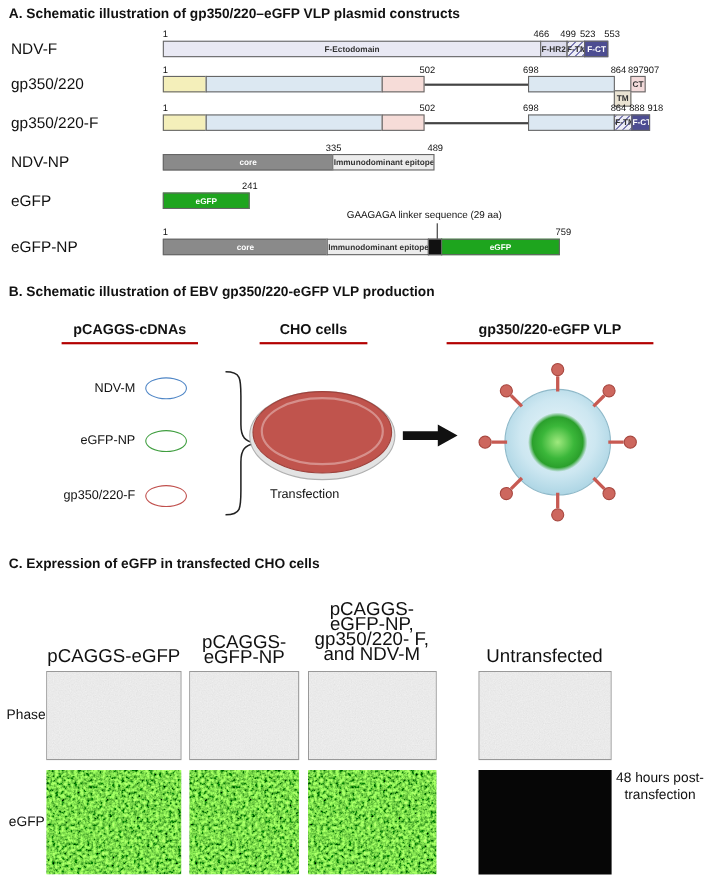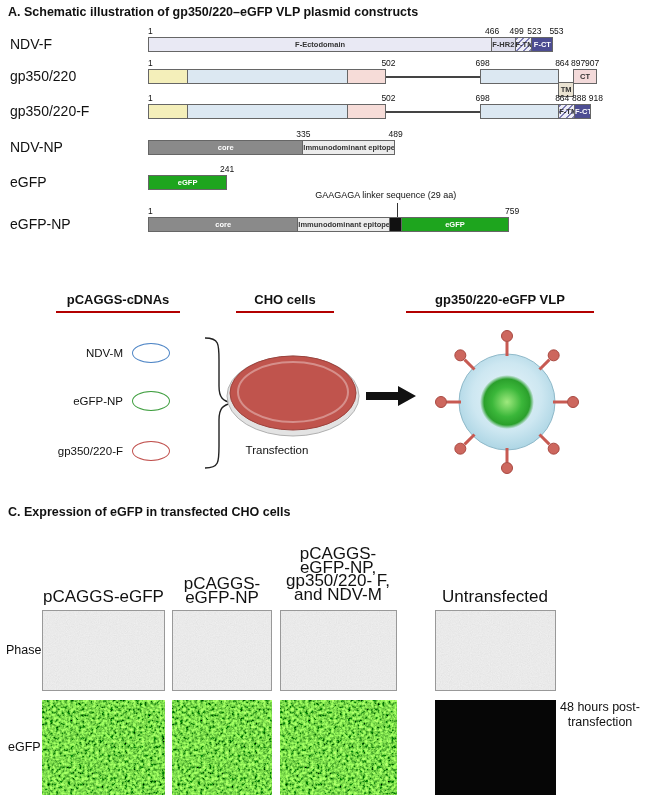--- a/index.html
+++ b/index.html
@@ -79,21 +79,21 @@
       <div class="crow" style="top: 58px; height: 30px;">
         <div class="clabel" style="top: 11px;">gp350/220</div>
         <div class="carea">
           <div class="cbar" style="top: 11px;">
             <div class="cseg" style="width: 40.32px; background: rgb(244, 239, 186);"></div>
             <div class="cseg" style="width: 160.8px; background: rgb(220, 232, 242);"></div>
             <div class="cseg" style="width: 39.36px; background: rgb(246, 220, 216);"></div>
             <div class="cgap" style="width: 94.08px;"></div>
             <div class="cseg" style="width: 79.68px; background: rgb(220, 232, 242);"></div>
             <div class="cseg" style="width: 15.84px; background: rgb(234, 227, 210); color: rgb(51, 51, 51); margin-top: 13px;">TM</div>
-            <div class="cseg" style="width: 24px; background: rgb(243, 218, 218); color: rgb(51, 51, 51);">CT</div>
+            <div class="cseg" style="width: 14px; background: rgb(243, 218, 218); color: rgb(51, 51, 51);">CT</div>
           </div>
           <div class="ctick" style="top: 0px; left: 0px;">1</div>
           <div class="ctick" style="top: 0px; left: 240.48px; transform: translateX(-50%);">502</div>
           <div class="ctick" style="top: 0px; left: 334.56px; transform: translateX(-50%);">698</div>
           <div class="ctick" style="top: 0px; left: 414.24px; transform: translateX(-50%);">864</div>
           <div class="ctick" style="top: 0px; left: 430.08px; transform: translateX(-50%);">897</div>
           <div class="ctick" style="top: 0px; left: 444.08px; transform: translateX(-50%);">907</div>
         </div>
       </div>
       <div class="crow" style="top: 93px; height: 30px;">
@@ -146,20 +146,21 @@
             <div class="cseg" style="width: 108.45px; background: rgb(30, 165, 30); color: rgb(255, 255, 255);">eGFP</div>
           </div>
           <div class="ctick" style="top: 14px; left: 0px;">1</div>
           <div class="ctick" style="top: 14px; left: 364.2px; transform: translateX(-50%);">759</div>
           <div class="annline" style="left: 249px; top: 11px; height: 14px;"></div>
           <div class="anntext" style="left: 249px;">GAAGAGA linker sequence (29 aa)</div>
         </div>
       </div>
     </div>
 
+  <div class="ptitle" style="left:8px;top:258px">B. Schematic illustration of EBV gp350/220-eGFP VLP production</div>
 
   <div class="bhead" style="left:56px;top:292px;width:124px">pCAGGS-cDNAs</div>
   <div class="bhead" style="left:236px;top:292px;width:98px">CHO cells</div>
   <div class="bhead" style="left:406px;top:292px;width:188px">gp350/220-eGFP VLP</div>
 
   <div style="position:absolute;left:20px;top:330px;width:150px;height:145px">
       <div class="prow" style="top: 12px;">
         <span class="plabel">NDV-M</span>
         <span class="pellipse" style="border-color: rgb(79, 134, 198);"></span>
       </div>

